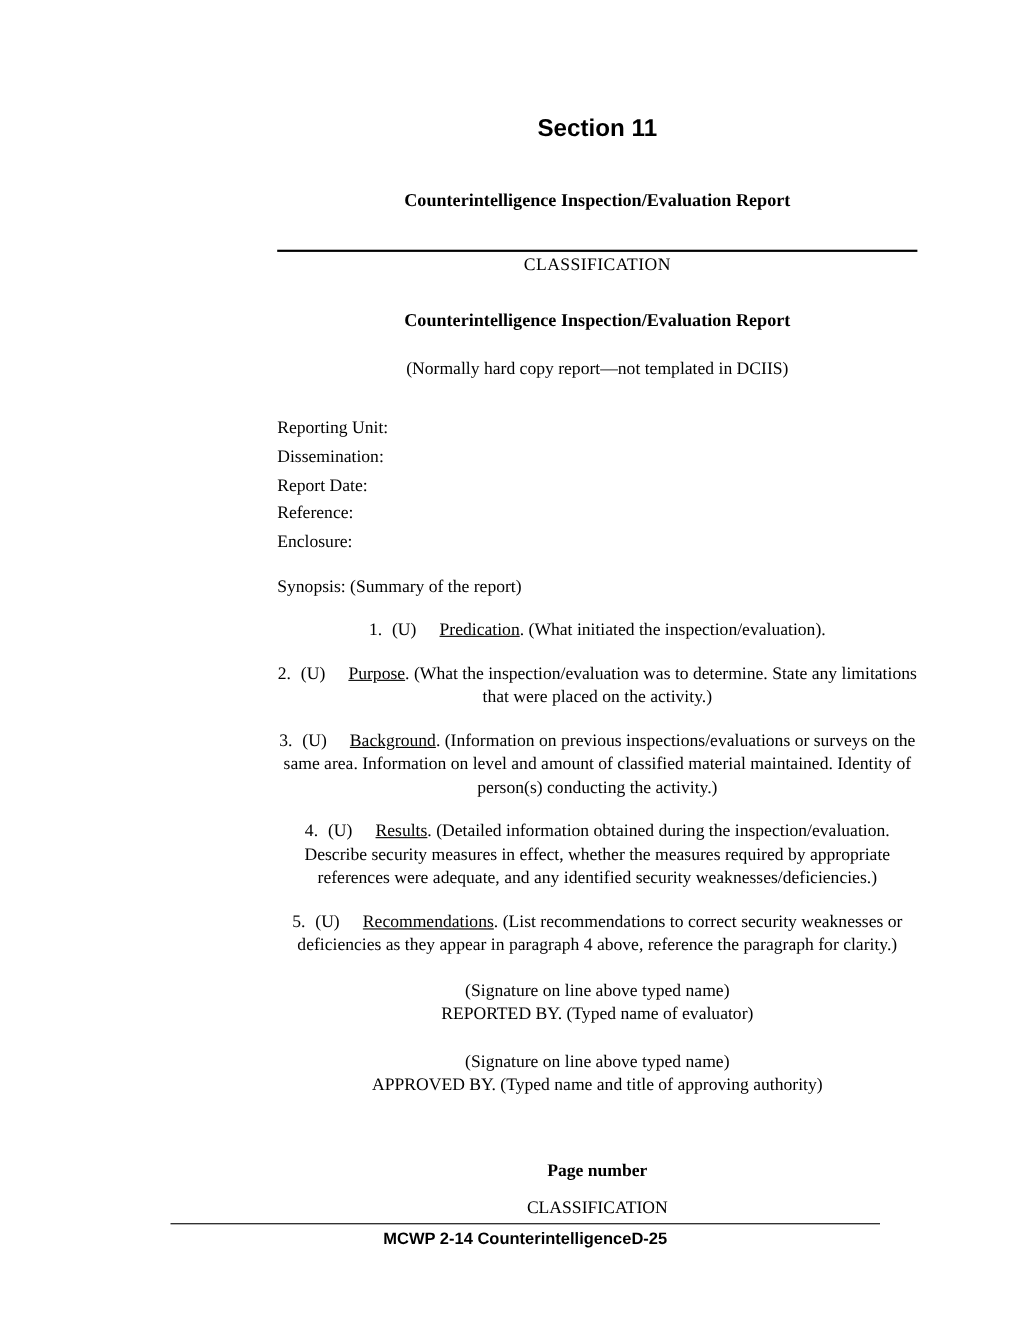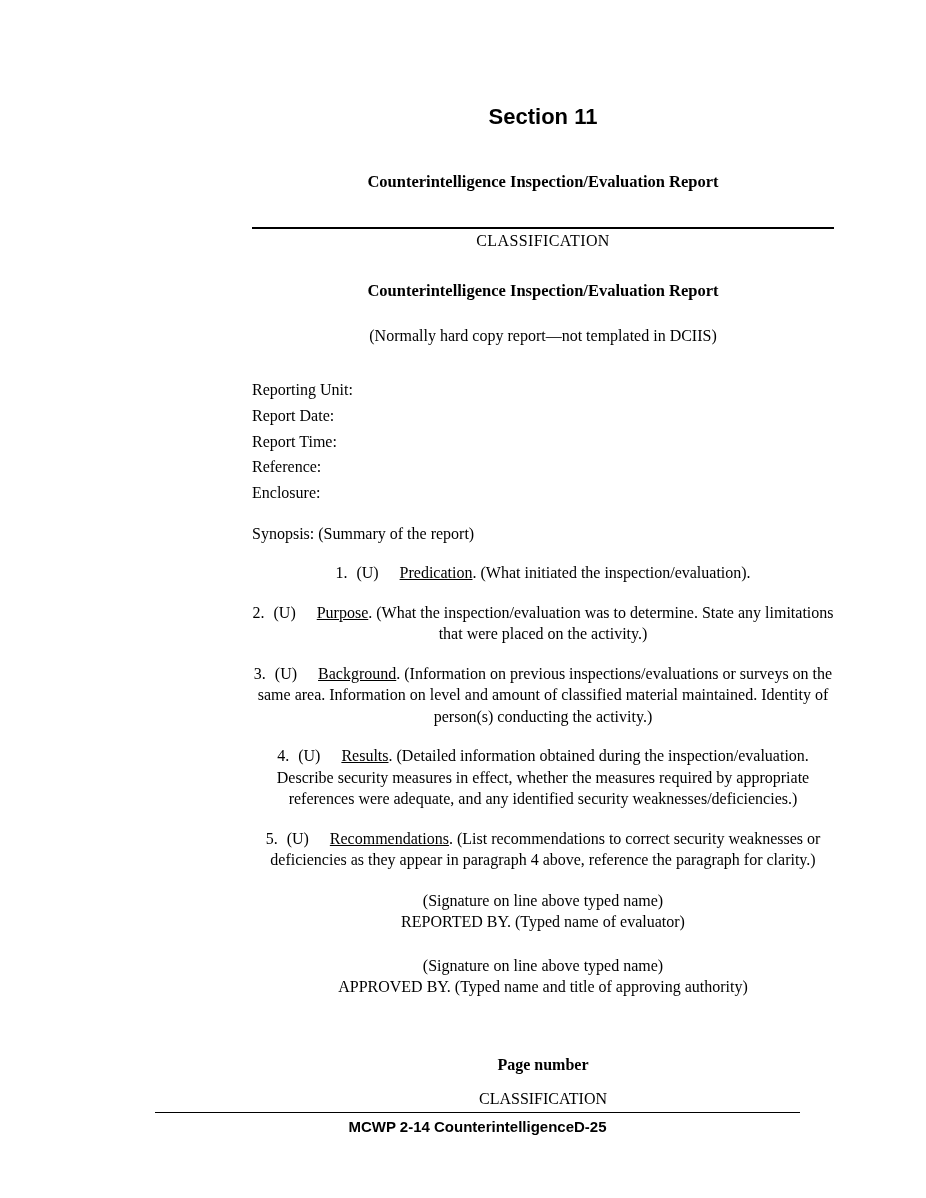--- a/index.html
+++ b/index.html
@@ -109,22 +109,22 @@
     <hr class="rule">
 
     <div class="classification">CLASSIFICATION</div>
 
     <div class="report-title">Counterintelligence Inspection/Evaluation Report</div>
 
     <div class="note">(Normally hard copy report—not templated in DCIIS)</div>
 
     <div class="fields">
       <div class="field">Reporting Unit:</div>
+      <div class="field">Dissemination:</div>
       <div class="field">Report Date:</div>
-      <div class="field">Report Time:</div>
       <div class="field">Reference:</div>
       <div class="field">Enclosure:</div>
     </div>
 
     <div class="synopsis">Synopsis: (Summary of the report)</div>
 
     <p class="para"><span class="num">1.</span><span class="umark">(U)</span><span class="term">Predication</span><span>. (What initiated the inspection/evaluation).</span></p>
 
     <p class="para"><span class="num">2.</span><span class="umark">(U)</span><span class="term">Purpose</span><span>. (What the inspection/evaluation was to determine. State any limitations that were placed on the activity.)</span></p>
 

